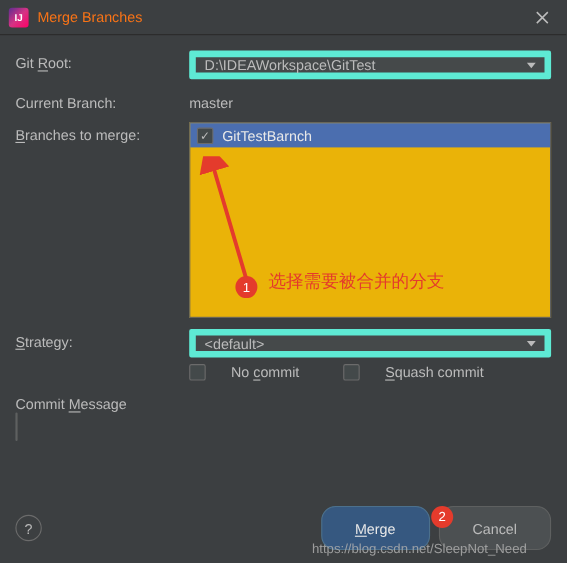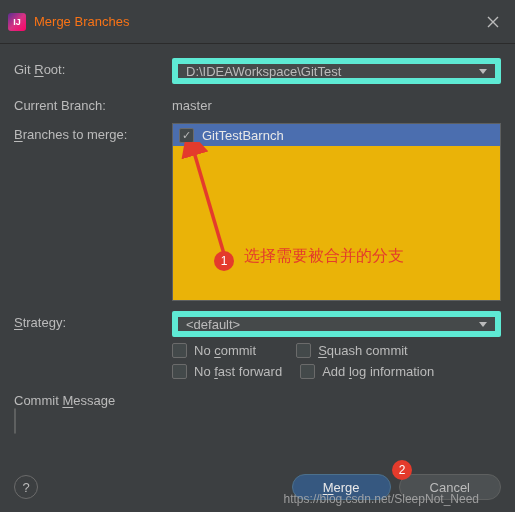--- a/index.html
+++ b/index.html
@@ -7,21 +7,21 @@
     width: 515px; height: 512px;
     background: #3c3f41;
     font-family: "Segoe UI", Arial, sans-serif;
     font-size: 13px;
     color: #bbbbbb;
     overflow: hidden;
     position: relative;
   }
   .titlebar {
     display: flex; align-items: center;
-    height: 44px; padding: 0 8px;
+    height: 32px; padding: 0 8px;
     border-bottom: 1px solid #2b2b2b;
   }
   .app-icon {
     width: 18px; height: 18px;
     background: linear-gradient(135deg, #5b2e91 0%, #d63384 50%, #f06 100%);
     border-radius: 3px;
     display: flex; align-items: center; justify-content: center;
     font-size: 9px; font-weight: bold; color: #fff;
     margin-right: 8px;
   }
@@ -61,38 +61,38 @@
   }
   .chk {
     width: 15px; height: 15px;
     background: #43494a; border: 1px solid #6b6b6b;
     border-radius: 2px;
     display: flex; align-items: center; justify-content: center;
     font-size: 11px; color: #bbbbbb;
   }
   .chk.checked::after { content: "✓"; }
   .opt-row { display: flex; gap: 18px; margin-top: 6px; }
-  .opt { display: flex; align-items: center; gap: 7px; color: #bbbbbb; }
+  .opt { display: flex; align-items: center; gap: 23px; color: #bbbbbb; }
   .msg-input {
     background: #45494a; border: 1px solid #5e6060;
     height: 26px; border-radius: 2px; width: 100%;
   }
   .footer {
     position: absolute; bottom: 12px; left: 14px; right: 14px;
     display: flex; align-items: center;
   }
   .help-btn {
     width: 24px; height: 24px; border-radius: 12px;
     border: 1px solid #6b6b6b; color: #bbbbbb;
     display: flex; align-items: center; justify-content: center;
     font-size: 13px;
   }
   .spacer { flex: 1; }
   .btn {
-    height: 26px; padding: 0 30px;
+    height: 40px; padding: 0 30px;
     border: 1px solid #5e6060; border-radius: 13px;
     display: flex; align-items: center; justify-content: center;
     color: #bbbbbb; background: #4c5052; margin-left: 8px;
     position: relative;
   }
   .btn.primary { background: #365880; border-color: #4c708c; color: #e8e8e8; }
   .und { text-decoration: underline; text-underline-offset: 2px; }
   .annotation-arrow {
     position: absolute;
     left: 158px; top: 142px;
@@ -173,30 +173,20 @@
         <span class="combo-arrow"></span>
       </div>
       <div class="opt-row">
         <div class="opt">
           <span class="chk"></span>
           <span><span>No </span><span class="und">c</span><span>ommit</span></span>
         </div>
         <div class="opt" style="margin-left:22px;">
           <span class="chk"></span>
           <span><span class="und">S</span><span>quash commit</span></span>
-        </div>
-      </div>
-      <div class="opt-row">
-        <div class="opt">
-          <span class="chk"></span>
-          <span><span>No </span><span class="und">f</span><span>ast forward</span></span>
-        </div>
-        <div class="opt">
-          <span class="chk"></span>
-          <span><span>Add </span><span class="und">l</span><span>og information</span></span>
         </div>
       </div>
     </div>
   </div>
 
   <div class="row" style="margin-top:4px;flex-direction:column;">
     <div class="label-col">
       <span>Commit </span><span class="und">M</span><span>essage</span>
     </div>
     <div class="field-col">

